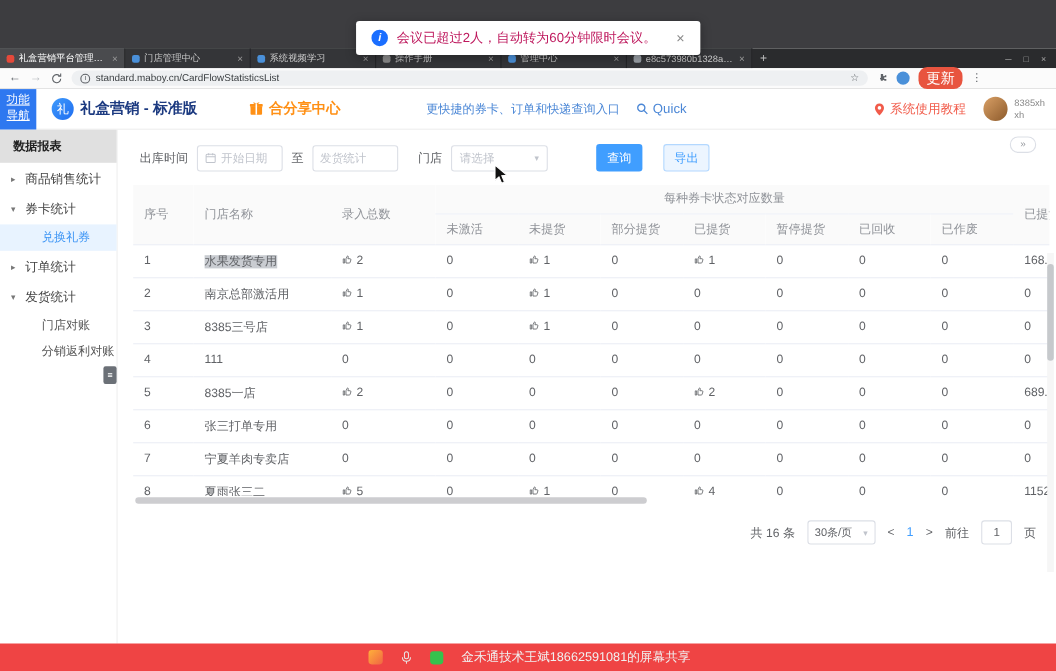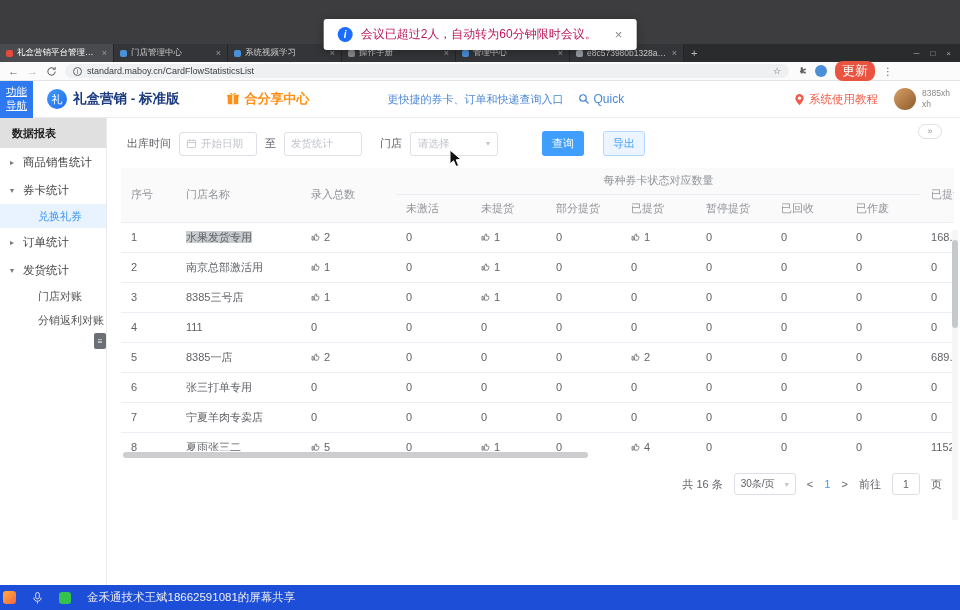--- a/index.html
+++ b/index.html
@@ -11,22 +11,22 @@
   .toast { position:absolute; left:50%; transform:translateX(-50%); top:19px; height:31px; background:#fff;
            border-radius:3px; box-shadow:0 2px 10px rgba(0,0,0,.3); display:flex; align-items:center;
            padding:0 14px; z-index:60; white-space:nowrap; }
   .toast-icon { width:15px; height:15px; border-radius:50%; background:#1a6eff; color:#fff;
                 display:flex; align-items:center; justify-content:center; font-size:10px; font-weight:bold;
                 font-style:italic; margin-right:8px; flex:none; }
   .toast-icon::before { content:"i"; }
   .toast-text { font-size:12px; color:#be185d; }
   .toast-close { margin-left:18px; color:#8a8a8a; font-size:13px; cursor:pointer; }
 
-  .meet-bottom { position:absolute; left:0; top:585px; width:960px; height:25px; background:#1d4ed8;
-                 display:flex; align-items:center; gap:16px; }
+  .meet-bottom { position:absolute; left:0; top:585px; width:960px; height:25px; background:#ef4444;
+                 display:flex; align-items:center; gap:16px;justify-content:center; }
   .corner-ico { width:13px; height:13px; border-radius:3px; margin-left:3px;
                 background:linear-gradient(135deg,#ffb03a,#f06543); flex:none; }
   .green-ico { width:12px; height:12px; border-radius:3px; background:#35c24d; flex:none; }
   .share-text { font-size:11.5px; color:#f0f0f0; }
 
   
   .tabstrip { position:absolute; left:0; top:44px; width:960px; height:18px; background:#2a2b2d;
               display:flex; align-items:stretch; }
   .tabs-box { display:flex; }
   .btab { height:18px; width:114px; display:flex; align-items:center; gap:4px; padding:0 6px;

